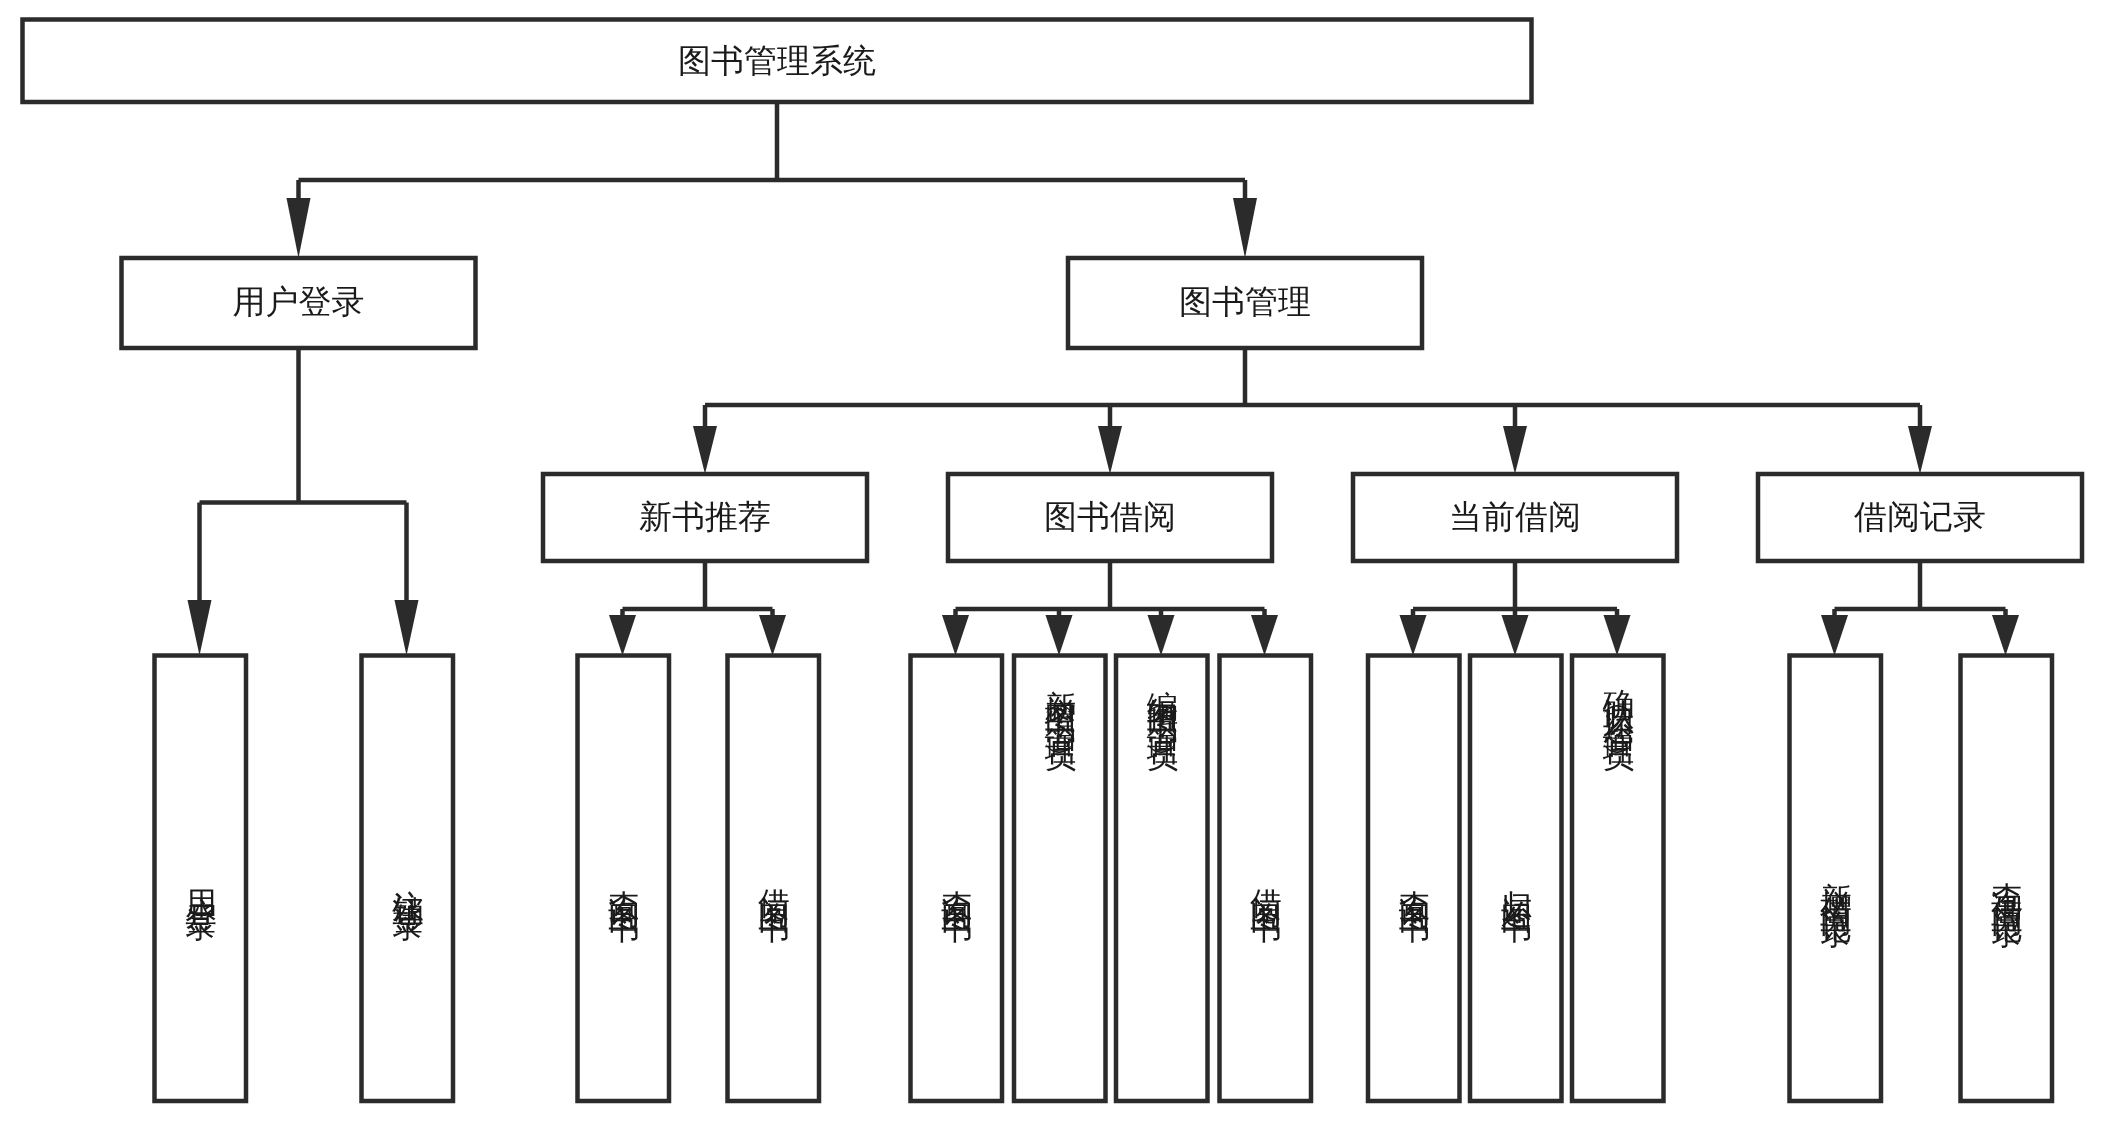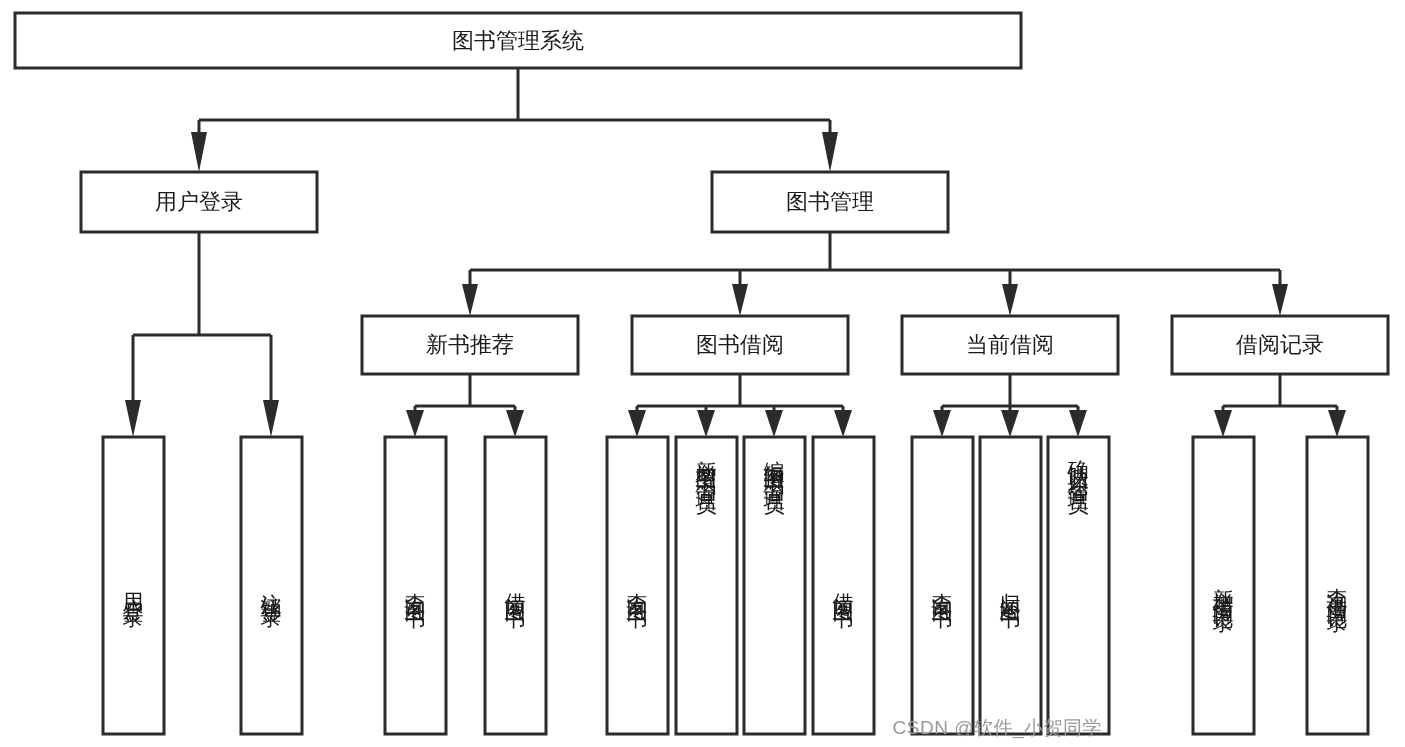--- a/index.html
+++ b/index.html
@@ -246,21 +246,20 @@
     </foreignObject>
 
     <foreignObject x="1193" y="437" width="61" height="297">
       <div xmlns="http://www.w3.org/1999/xhtml" class="vbox-text">新增借阅记录</div>
     </foreignObject>
     <foreignObject x="1307" y="437" width="61" height="297">
       <div xmlns="http://www.w3.org/1999/xhtml" class="vbox-text">查询借阅记录</div>
     </foreignObject>
   </svg>
 
-  <div class="watermark">CSDN @软件_小贺同学</div>
 </div>
 
 <style>
   .vbox-text {
     width: 61px;
     height: 297px;
     box-sizing: border-box;
     display: flex;
     align-items: center;
     justify-content: center;

